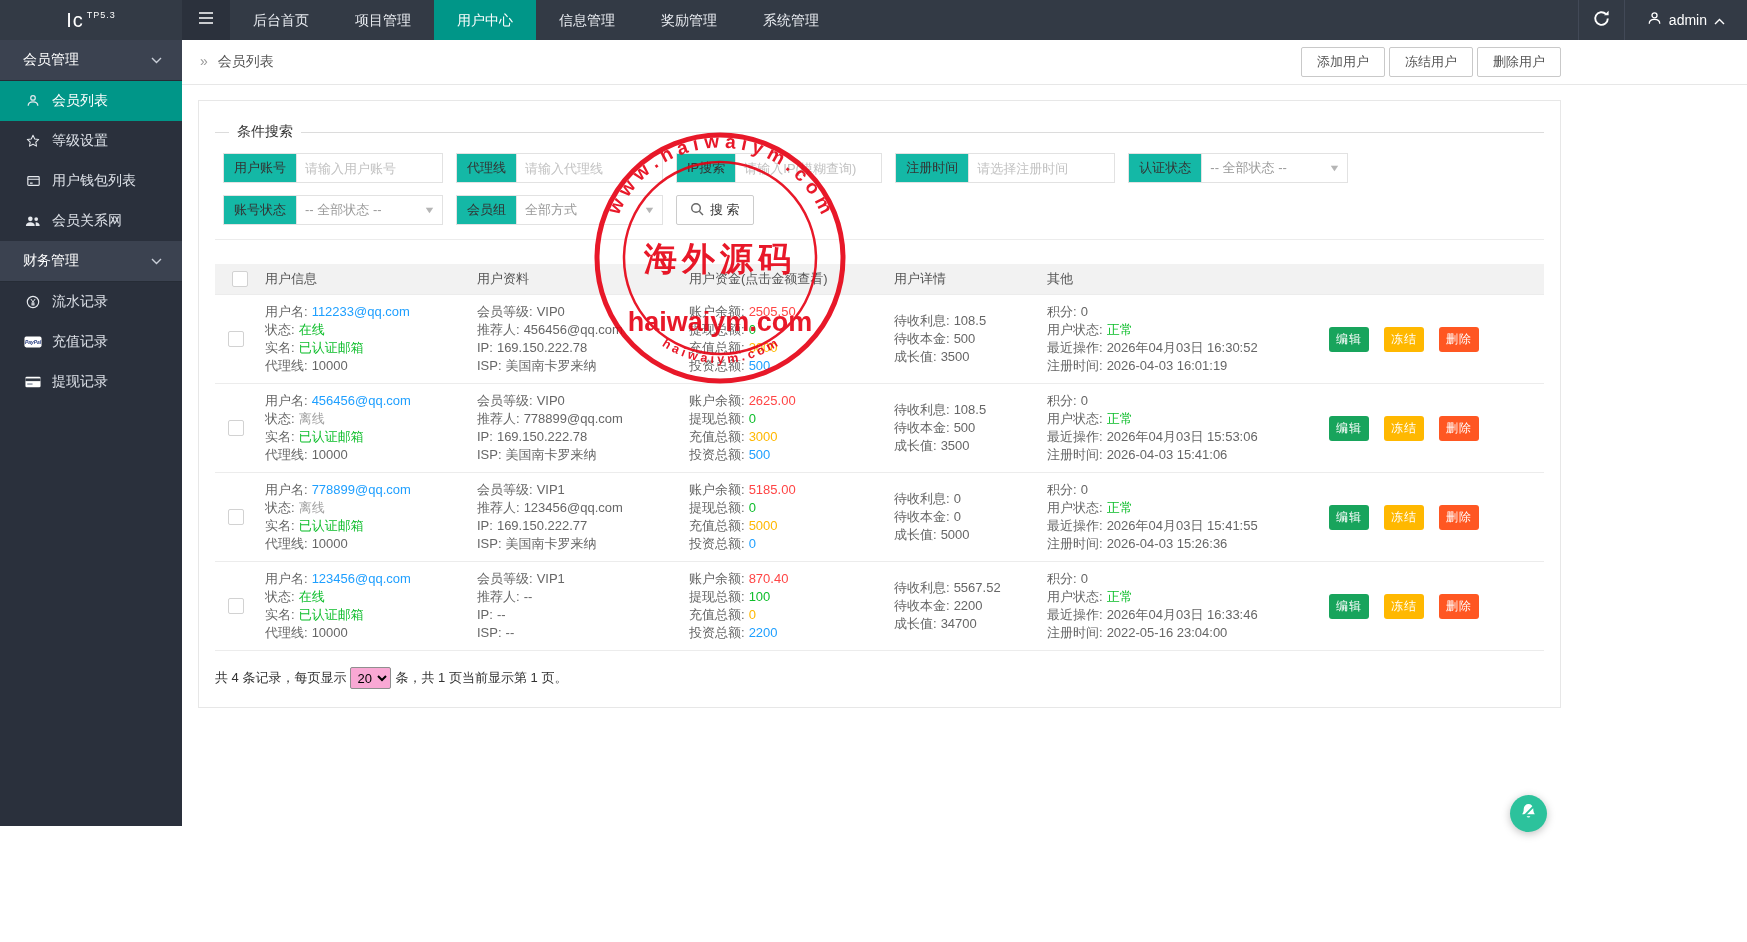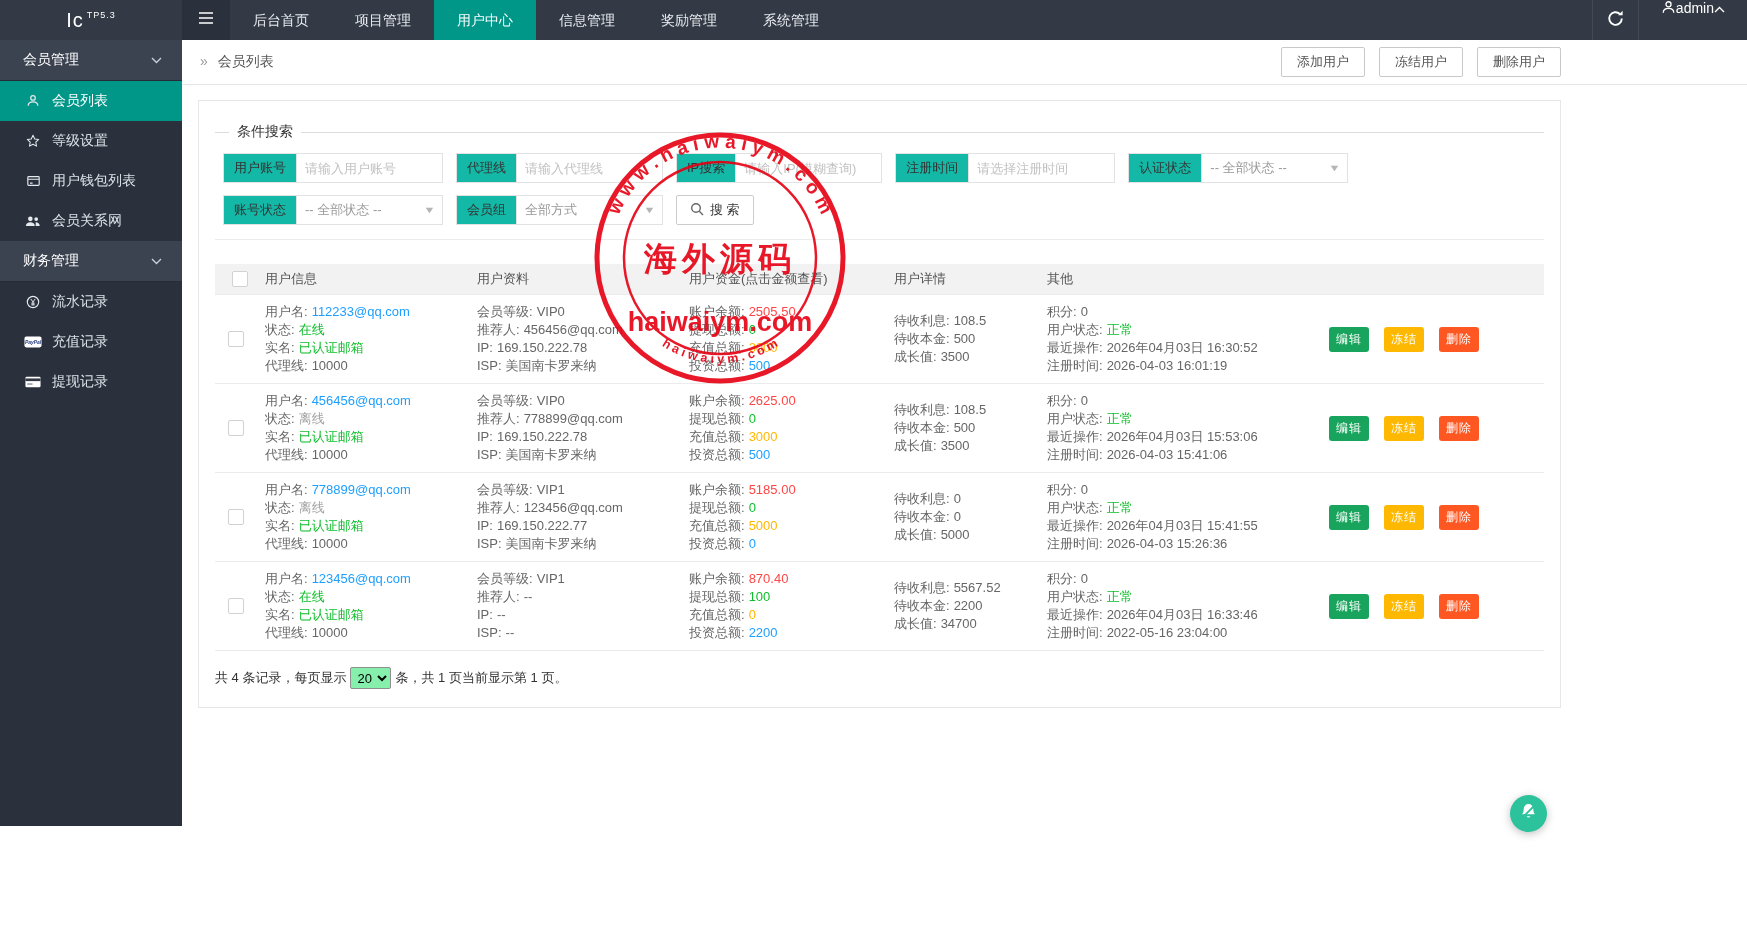--- a/index.html
+++ b/index.html
@@ -9,36 +9,36 @@
 
   
   .topbar { position:absolute; top:0; left:0; right:0; height:40px; background:#333a45; display:flex; align-items:stretch; z-index:30; }
   .logo { width:182px; display:flex; align-items:center; justify-content:center; color:#fff; font-size:20px; letter-spacing:1px; }
   .logo sup { font-size:9px; margin-left:3px; margin-top:-10px; }
   .burger { width:48px; background:#2b313c; display:flex; align-items:center; justify-content:center; cursor:pointer; }
   .nav-item { padding:0 23px; line-height:40px; color:#e8ebf0; font-size:14px; cursor:pointer; }
   .nav-item.active { background:#009688; color:#ffffff; }
   .top-spacer { flex:1; }
   .refresh { width:47px; display:flex; align-items:center; justify-content:center; border-left:1px solid #424957; border-right:1px solid #424957; cursor:pointer; }
-  .userbox { display:flex; padding:0 22px; color:#fff; font-size:14px; cursor:pointer; }
+  .userbox { display:flex; align-items:center; gap:7px; padding:0 22px; color:#fff; font-size:14px; cursor:pointer; }
 
   
   .sidebar { position:absolute; top:40px; left:0; bottom:0; width:182px; background:#2a303c; z-index:20; }
   .sb-group { height:41px; background:#3b4250; color:#fff; font-size:14px; display:flex; align-items:center; padding:0 20px 0 23px; cursor:pointer; border-bottom:1px solid #262c36; }
   .sb-caret { margin-left:auto; display:flex; color:#c9ced8; }
   .sb-item { height:40px; display:flex; align-items:center; gap:10px; padding-left:24px; color:#dde1e8; font-size:14px; cursor:pointer; }
   .sb-item.active { background:#009688; color:#fff; }
   .sb-ic { width:18px; display:flex; justify-content:center; color:#e6e9ee; }
 
   
   .main { position:absolute; top:40px; left:182px; right:0; bottom:0; background:#fff; }
   .crumbbar { height:45px; background:#fff; border-bottom:1px solid #e7e7e7; display:flex; align-items:center; padding:0 186px 0 18px; }
   .crumb { color:#555; font-size:14px; }
   .crumb .sep { color:#999; margin-right:6px; }
-  .crumb-actions { margin-left:auto; display:flex; gap:14px; }
+  .crumb-actions { margin-left:auto; display:flex; gap:4px; }
   .wbtn { height:30px; padding:0 15px; background:#fff; border:1px solid #c9c9c9; border-radius:2px; color:#555; font-size:13px; line-height:28px; cursor:pointer; }
 
   .panel { margin:15px 186px 0 16px; border:1px solid #e7e7e7; background:#fff; padding:14px 0 12px; position:relative; }
 
   fieldset.search-fs { border:none; border-top:1px solid #dcdcdc; margin:8px 16px 0; padding-top:12px; }
   fieldset.search-fs legend { font-size:14px; color:#333; padding:0 8px; margin-left:14px; }
   .search-row { display:flex; flex-wrap:wrap; padding:0 0 0 8px; margin-bottom:12px; }
   .sg { display:flex; height:30px; margin-right:13px; }
   .sg-lbl { border:1px solid #e2e2e2; border-right:none; background:#14b8a6; padding:0 10px; line-height:28px; font-size:13px; color:#333; white-space:nowrap; }
   .sg-inp { width:147px; border:1px solid #e2e2e2; padding:0 8px; font-size:13px; color:#333; outline:none; font-family:inherit; }
@@ -65,21 +65,21 @@
   .v-red { color:#ff4545; }
   .v-orange { color:#ffb800; }
   .v-blue { color:#1e9fff; }
   .actions { flex-direction:row; align-items:center; gap:15px; justify-content:flex-start; }
   .abtn { min-width:38px; height:25px; border-radius:3px; color:#fff; font-size:12px; display:inline-flex; align-items:center; justify-content:center; padding:0 7px; cursor:pointer; letter-spacing:1px; }
   .abtn.edit { background:#18a45c; }
   .abtn.freeze { background:#ffb800; }
   .abtn.delete { background:#ff5722; }
 
   .pager { margin:16px 16px 6px; font-size:13px; color:#333; display:flex; align-items:center; gap:4px; }
-  .pager select { height:22px; border:1px solid #8f8f8f; border-radius:2px; font-size:13px; padding:0 2px; background:#86efac; }
+  .pager select { height:22px; border:1px solid #8f8f8f; border-radius:2px; font-size:13px; padding:0 2px; background:#f9a8d4; }
 
   
   .stamp { position:absolute; left:588px; top:126px; width:264px; height:264px; color:#e60012; opacity:.9; pointer-events:none; z-index:40; }
 
   
   .float-btn { position:absolute; left:1510px; top:795px; width:37px; height:37px; border-radius:50%; background:#2cc29c; display:flex; align-items:center; justify-content:center; box-shadow:0 2px 8px rgba(0,0,0,.25); cursor:pointer; z-index:50; }
 </style>
 </head>
 <body>
 

